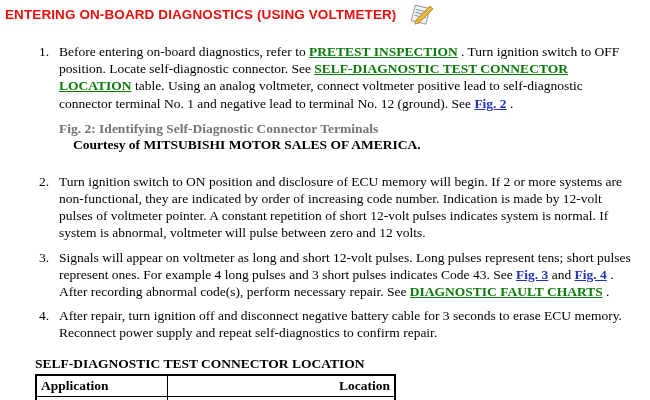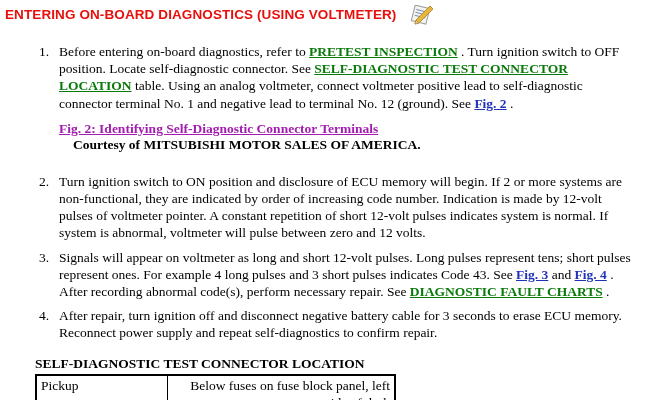--- a/index.html
+++ b/index.html
@@ -16,21 +16,21 @@
     font-weight:bold;font-size:13.5px;color:#e8100c;
     letter-spacing:.1px;
   }
   .title-row .ttl{padding-top:2px;}
   .note-icon{flex:none;margin-top:0;cursor:pointer;}
   .body-list{margin-top:14px;}
   .oitem{display:flex;margin-bottom:7px;line-height:17.2px;}
   .num{flex:none;width:44px;text-align:right;}
   .itext{flex:1;margin-left:10px;padding-right:6px;}
   .fig-block{margin:9px 0 19px 54px;line-height:16.5px;}
-  .fig-link{color:#a21caf;font-weight:bold;text-decoration:underline;cursor:pointer;}
+  .fig-link{color:#737373;font-weight:bold;cursor:pointer;}
   .courtesy{font-weight:bold;margin-left:14px;}
   a.green-link,.green-link{color:#0a7a0a;font-weight:bold;text-decoration:underline;cursor:pointer;}
   a.blue-link,.blue-link{color:#2233bb;font-weight:bold;text-decoration:underline;cursor:pointer;}
   .plain{color:#000;}
   .table-wrap{margin:14px 0 0 30px;}
   .tbl-caption{font-weight:bold;margin-bottom:2px;}
   table.loc{border-collapse:collapse;border:2px solid #000;}
   table.loc th,table.loc td{
     border:1px solid #000;padding:1px 4px 2px 4px;
     font-size:13.5px;line-height:17px;vertical-align:top;
@@ -91,20 +91,24 @@
       <span class="itext"><span class="plain">After repair, turn ignition off and disconnect negative battery cable for 3 seconds to erase ECU memory. Reconnect power supply and repeat self-diagnostics to confirm repair.</span></span>
     </div>
 
   </div>
 
   <div class="table-wrap">
     <div class="tbl-caption">SELF-DIAGNOSTIC TEST CONNECTOR LOCATION</div>
     <table class="loc">
       <tbody>
         <tr>
+          <th class="col-app">Application</th>
+          <th class="col-loc right">Location</th>
+        </tr>
+        <tr>
           <td class="col-app">Pickup</td>
           <td class="col-loc right loc-cell">Below fuses on fuse block panel, left side of dash</td>
         </tr>
       </tbody>
     </table>
   </div>
 
 </div>
 
 </body></html>

